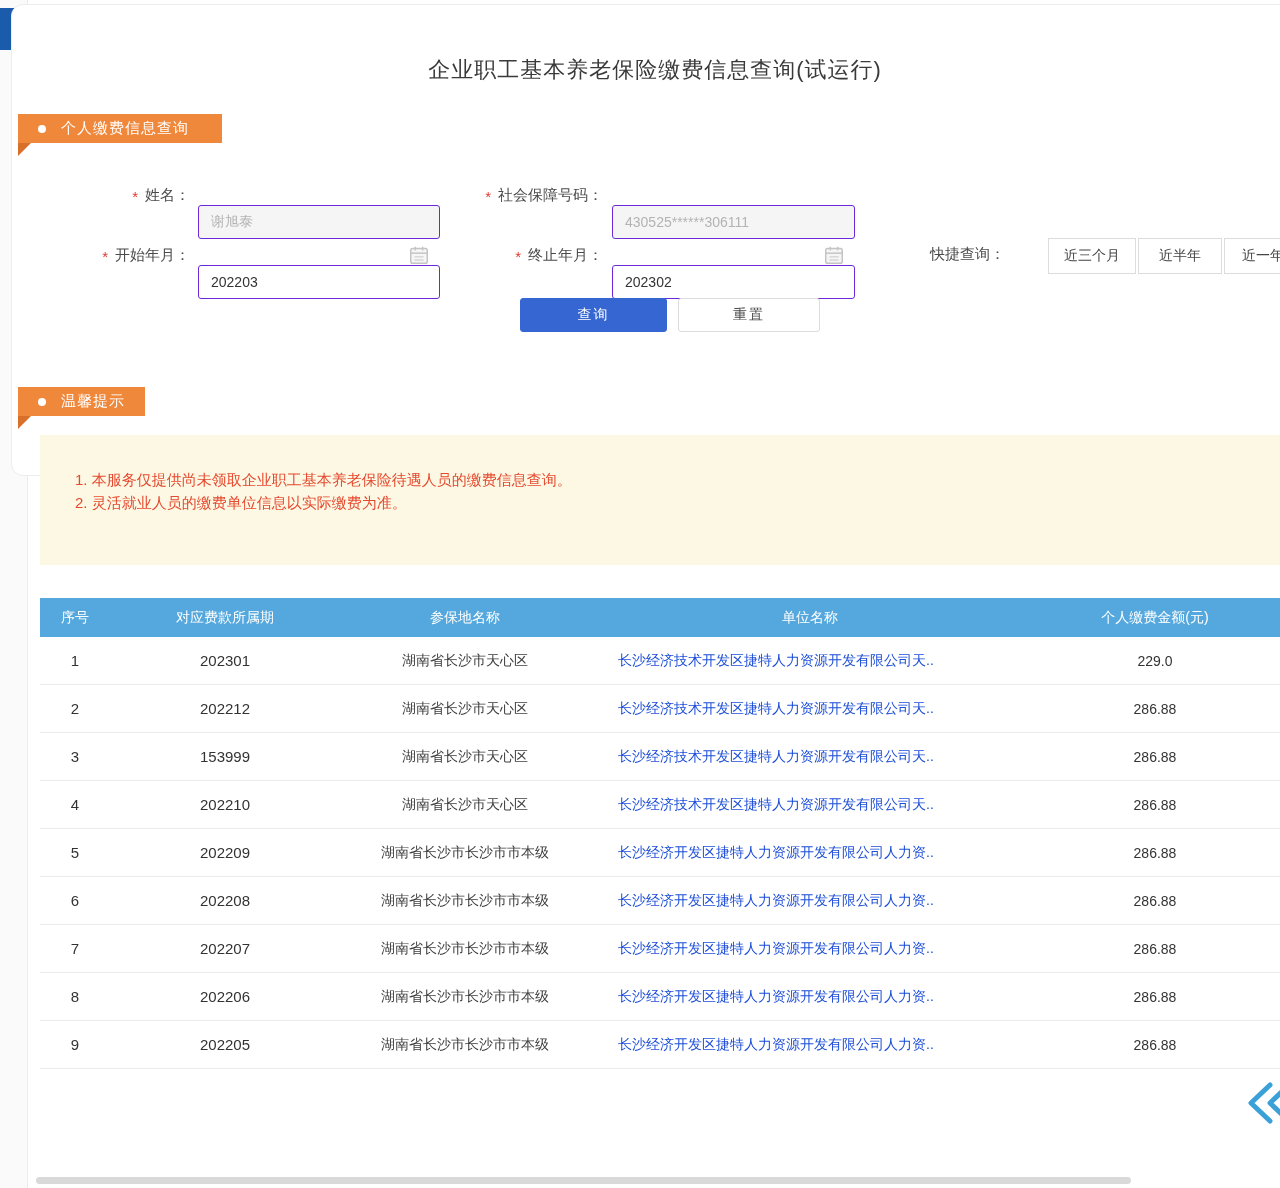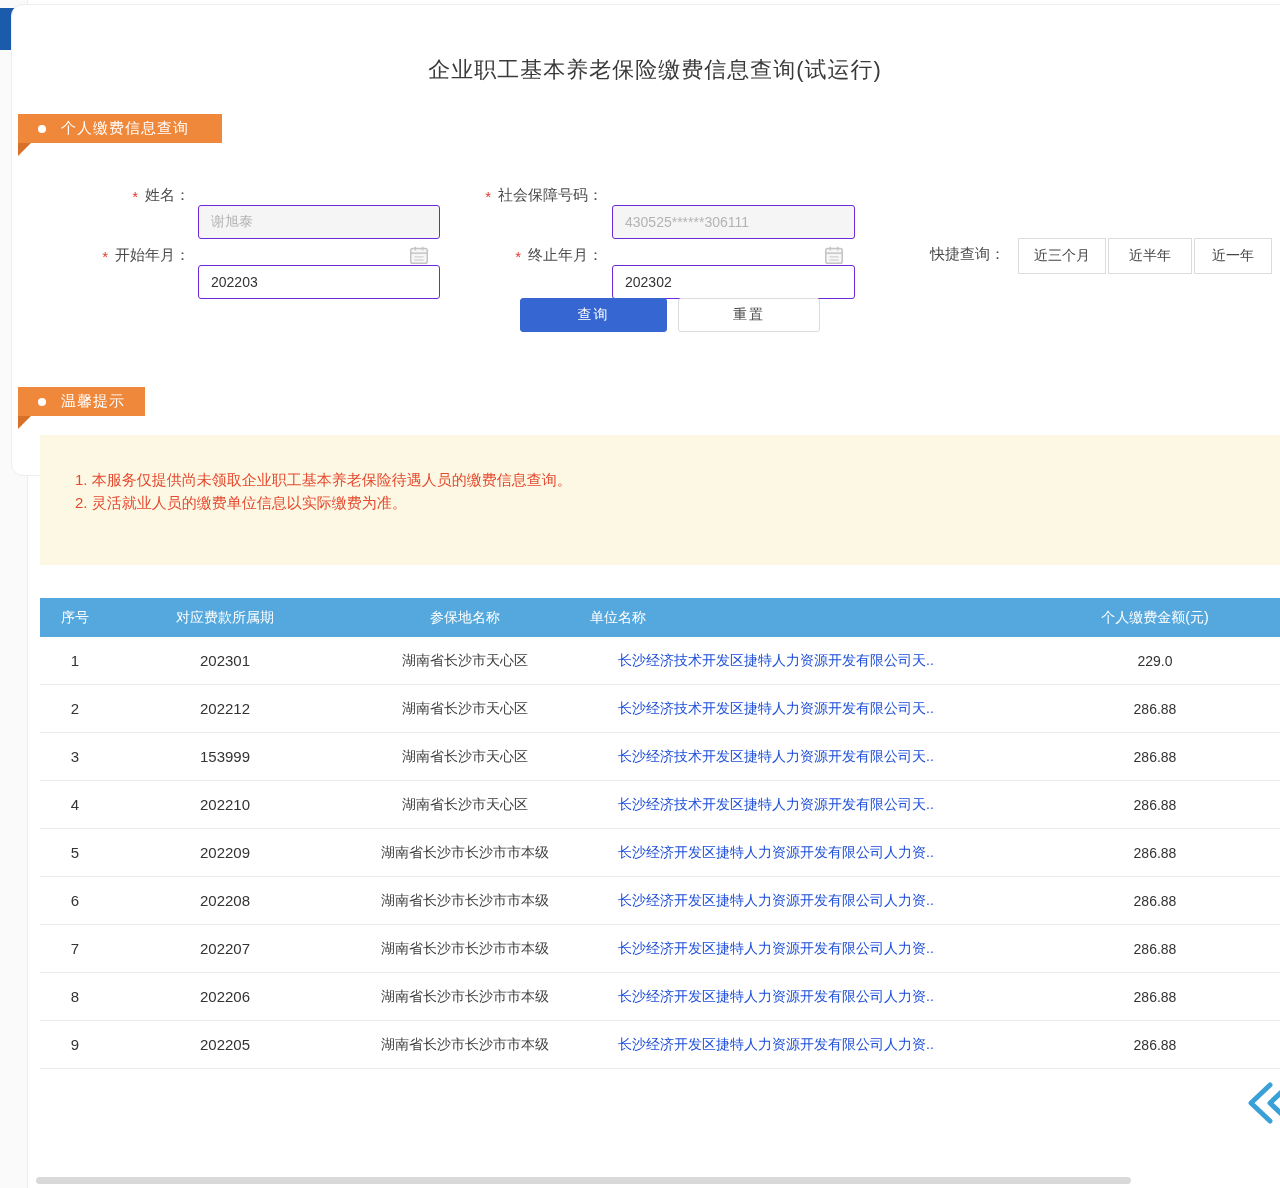--- a/index.html
+++ b/index.html
@@ -36,21 +36,21 @@
     font-size:14px; padding:16px 12px; font-family:inherit; outline:none;margin-top:27px; }
   .tinput.disabled { background:#f5f5f5; color:#b3b3b3; }
   .tinput.active { background:#ffffff; color:#333333; }
   .cal { position:absolute; width:22px; height:22px; cursor:pointer; }
 
   .quick-label { position:absolute; left:930px; top:245px; width:80px;
     font-size:15px; color:#4a4a4a; }
   .quick-group { position:absolute; left:1018px; top:238px; display:flex; gap:2px; }
   .qbtn { height:36px; background:#ffffff; border:1px solid #dcdcdc; color:#444;
     font-size:14px; font-family:inherit; cursor:pointer; padding:0 14px; }
-  .qbtn.q0 { width:88px; } .qbtn.q1 { width:84px; } .qbtn.q2 { width:78px; }
+  .qbtn.q0 { width:88px;margin-left:30px; } .qbtn.q1 { width:84px; } .qbtn.q2 { width:78px; }
 
   .btn { position:absolute; height:34px; border-radius:3px; font-size:14px;
     font-family:inherit; cursor:pointer; }
   .btn-query { left:520px; top:298px; width:147px; background:#3566d1;
     border:1px solid #3566d1; color:#ffffff; letter-spacing:2px; }
   .btn-reset { left:678px; top:298px; width:142px; background:#ffffff;
     border:1px solid #dcdcdc; color:#4a4a4a; letter-spacing:2px; }
 
   .notice { position:absolute; left:40px; top:435px; width:1240px; height:130px;
     background:#fdf8e3; z-index:2; padding:33px 20px 0 35px; }
@@ -61,21 +61,21 @@
     font-size:14px; align-items:center; }
   .trow { display:flex; height:48px; align-items:center;
     border-bottom:1px solid #ebebeb; background:#ffffff; }
   .c { overflow:hidden; white-space:nowrap; text-align:center; }
   .c-no      { width:70px;  font-size:15px; color:#333;text-align:center; }
   .c-period  { width:230px; font-size:15px; color:#333; }
   .c-area    { width:250px; font-size:14px; color:#3d3d3d; }
   .c-company { width:440px; font-size:14px; color:#1d4ed8; text-align:left; padding-left:28px; }
   .c-amount  { width:250px; font-size:14px; color:#333; }
   .thead .c { font-size:14px; color:#fff; }
-  .thead .c-company { text-align:left; padding-left:0; }
+  .thead .c-company { text-align:center; padding-left:0; }
 
   .chevron { position:absolute; left:1243px; top:1080px; z-index:3; cursor:pointer; }
   .hscrollbar { position:absolute; left:36px; top:1177px; width:1095px; height:7px;
     background:#d9d9d9; border-radius:4px; cursor:pointer; }
 </style>
 </head>
 <body>
 
 <div class="stage">
 

